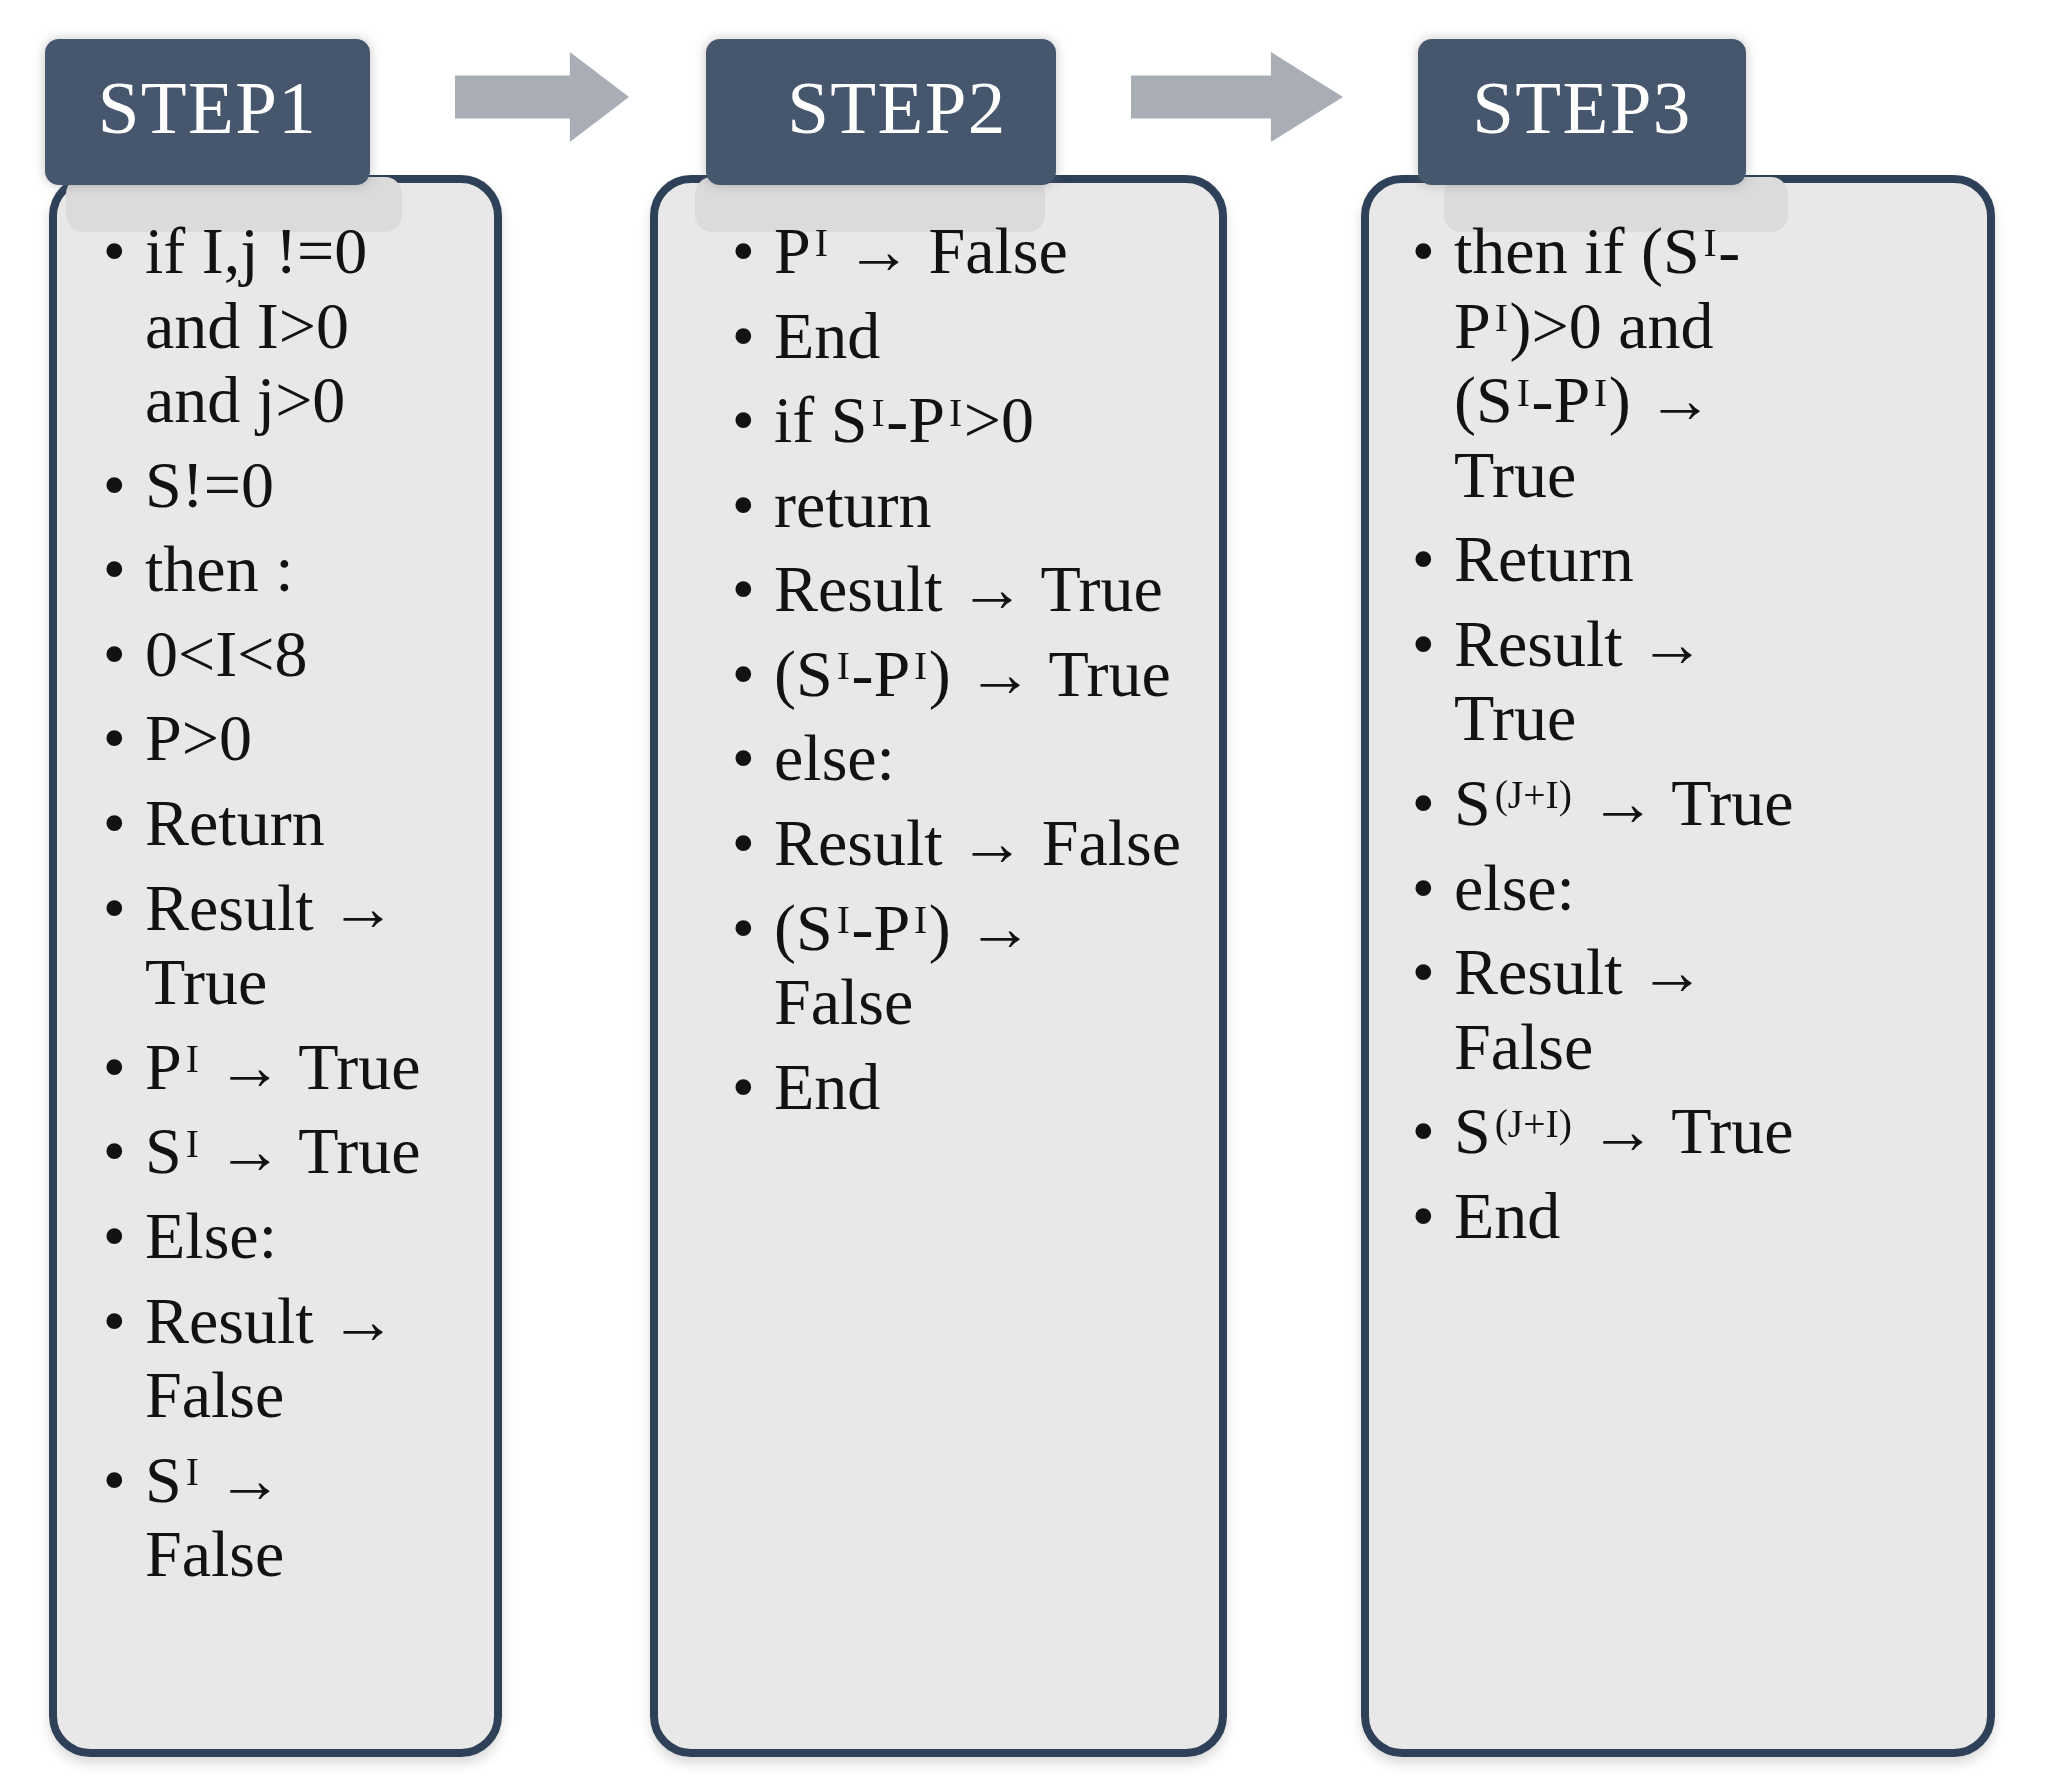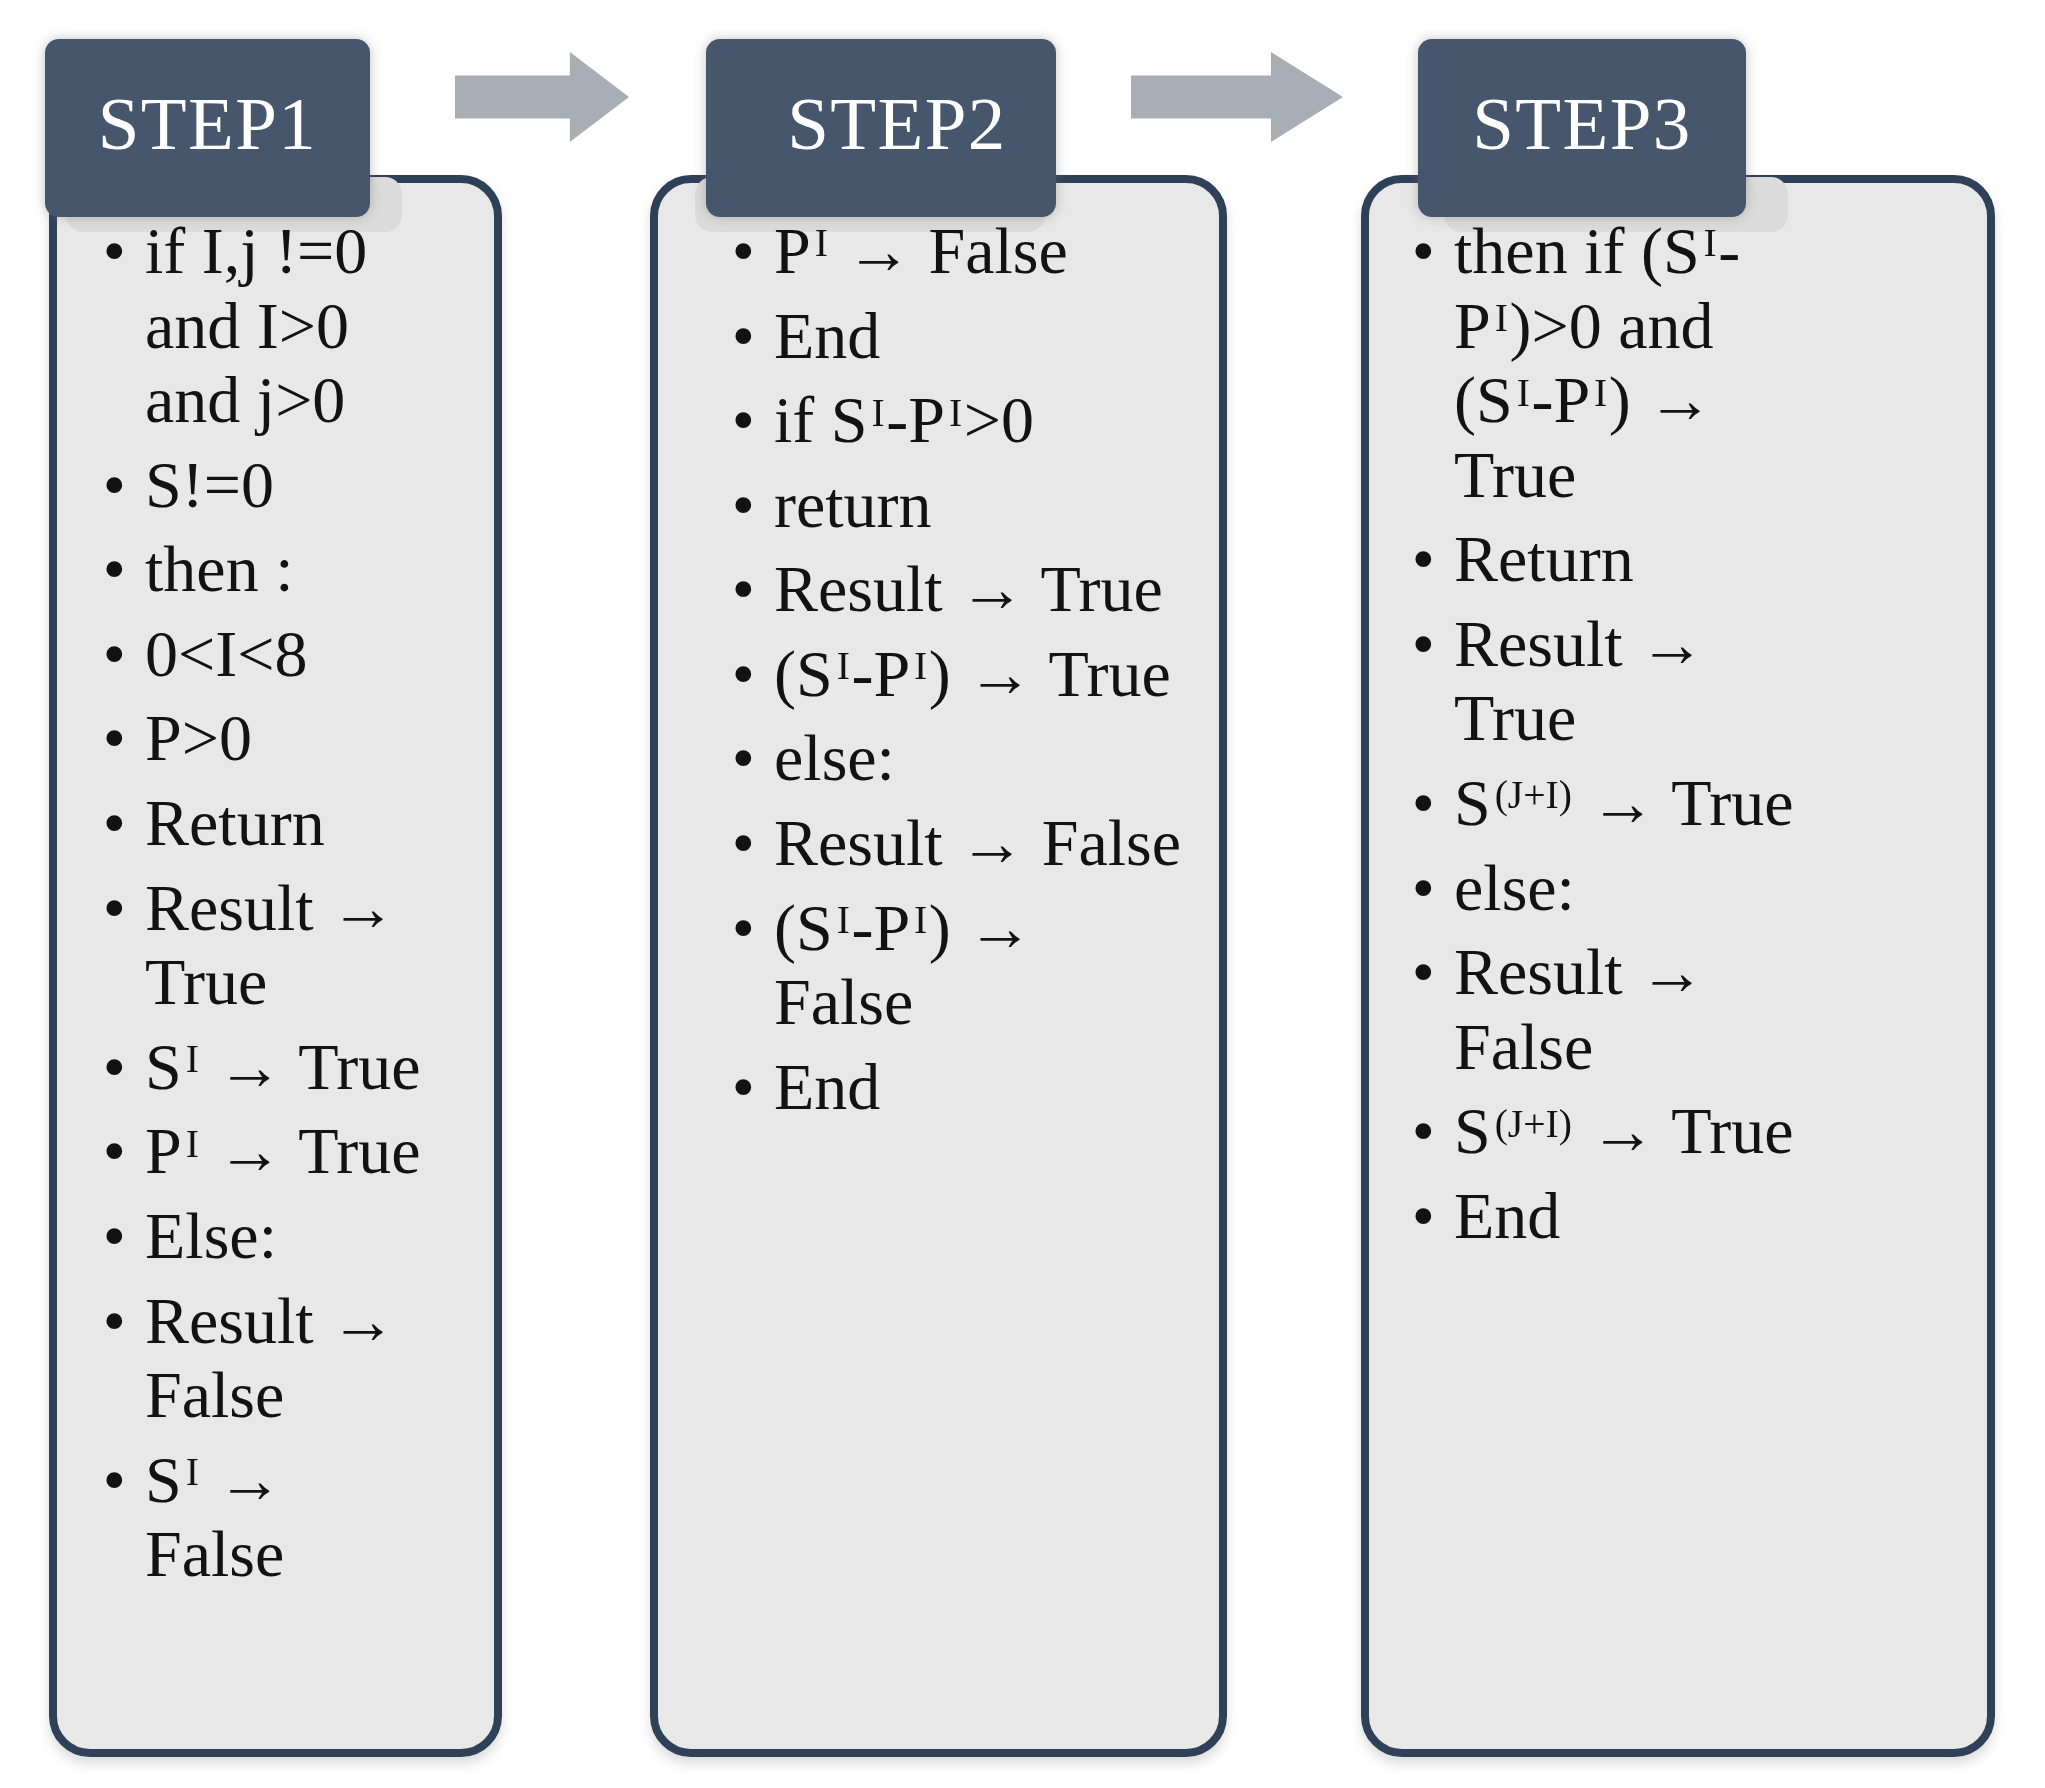--- a/index.html
+++ b/index.html
@@ -10,21 +10,21 @@
   html,body{margin:0;padding:0;}
   body{
     width:2046px;height:1789px;background:var(--background);
     font-family:"Liberation Serif","DejaVu Serif",serif;
     position:relative;overflow:hidden;
   }
   .canvas{position:absolute;inset:0;}
 
   
   .tab{
-    position:absolute;top:39px;height:178px;
+    position:absolute;top:39px;height:146px;
     background:var(--tab_fill);border-radius:14px;
     display:flex;align-items:center;justify-content:center;
     z-index:3;box-shadow:0 0 11.3px rgba(110,110,110,.4);
   }
   .tab .tab-title{
     color:var(--title_text);font-size:75px;line-height:1;
     letter-spacing:1.4px;padding-bottom:10px;
   }
   .tab1{left:45px;width:325px;}
   .tab2{left:706px;width:318px;padding-left:32px;}
@@ -91,22 +91,22 @@
     <span class="tab-title">STEP1</span>
   </div>
   <ul class="step-list list1">
       <li><span>if I,j !=0 and I&gt;0 and j&gt;0</span></li>
       <li><span>S!=0</span></li>
       <li><span>then :</span></li>
       <li><span>0&lt;I&lt;8</span></li>
       <li><span>P&gt;0</span></li>
       <li><span>Return</span></li>
       <li><span>Result → True</span></li>
+      <li><span>P</span><span class="sup">I</span><span> → True</span></li>
       <li><span>S</span><span class="sup">I</span><span> → True</span></li>
-      <li><span>P</span><span class="sup">I</span><span> → True</span></li>
       <li><span>Else:</span></li>
       <li><span>Result → False</span></li>
       <li><span>S</span><span class="sup">I</span><span> → False</span></li>
     </ul>
 
   <div class="flow-arrow arrow1"></div>
 
   <div class="box box2"></div>
   <div class="tab-ext ext2"></div>
   <div class="tab tab2">

